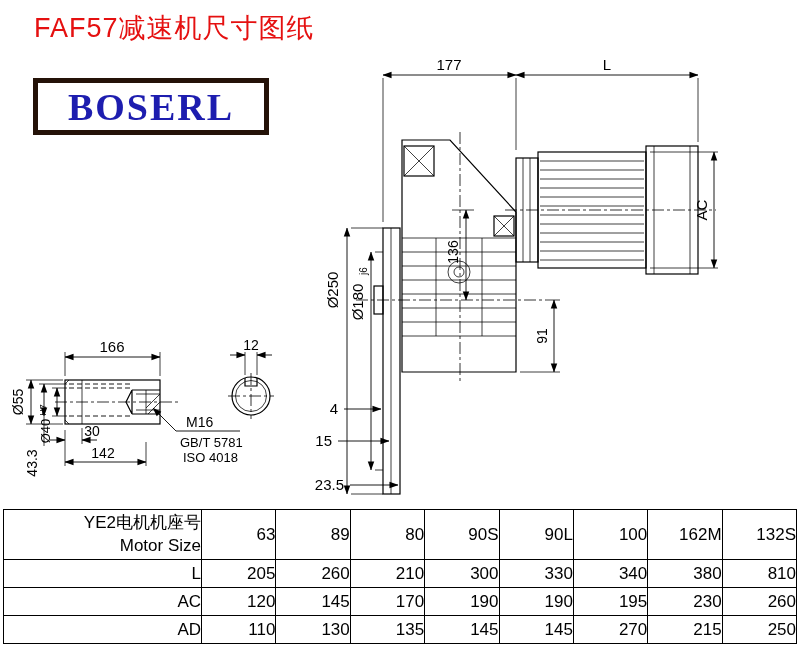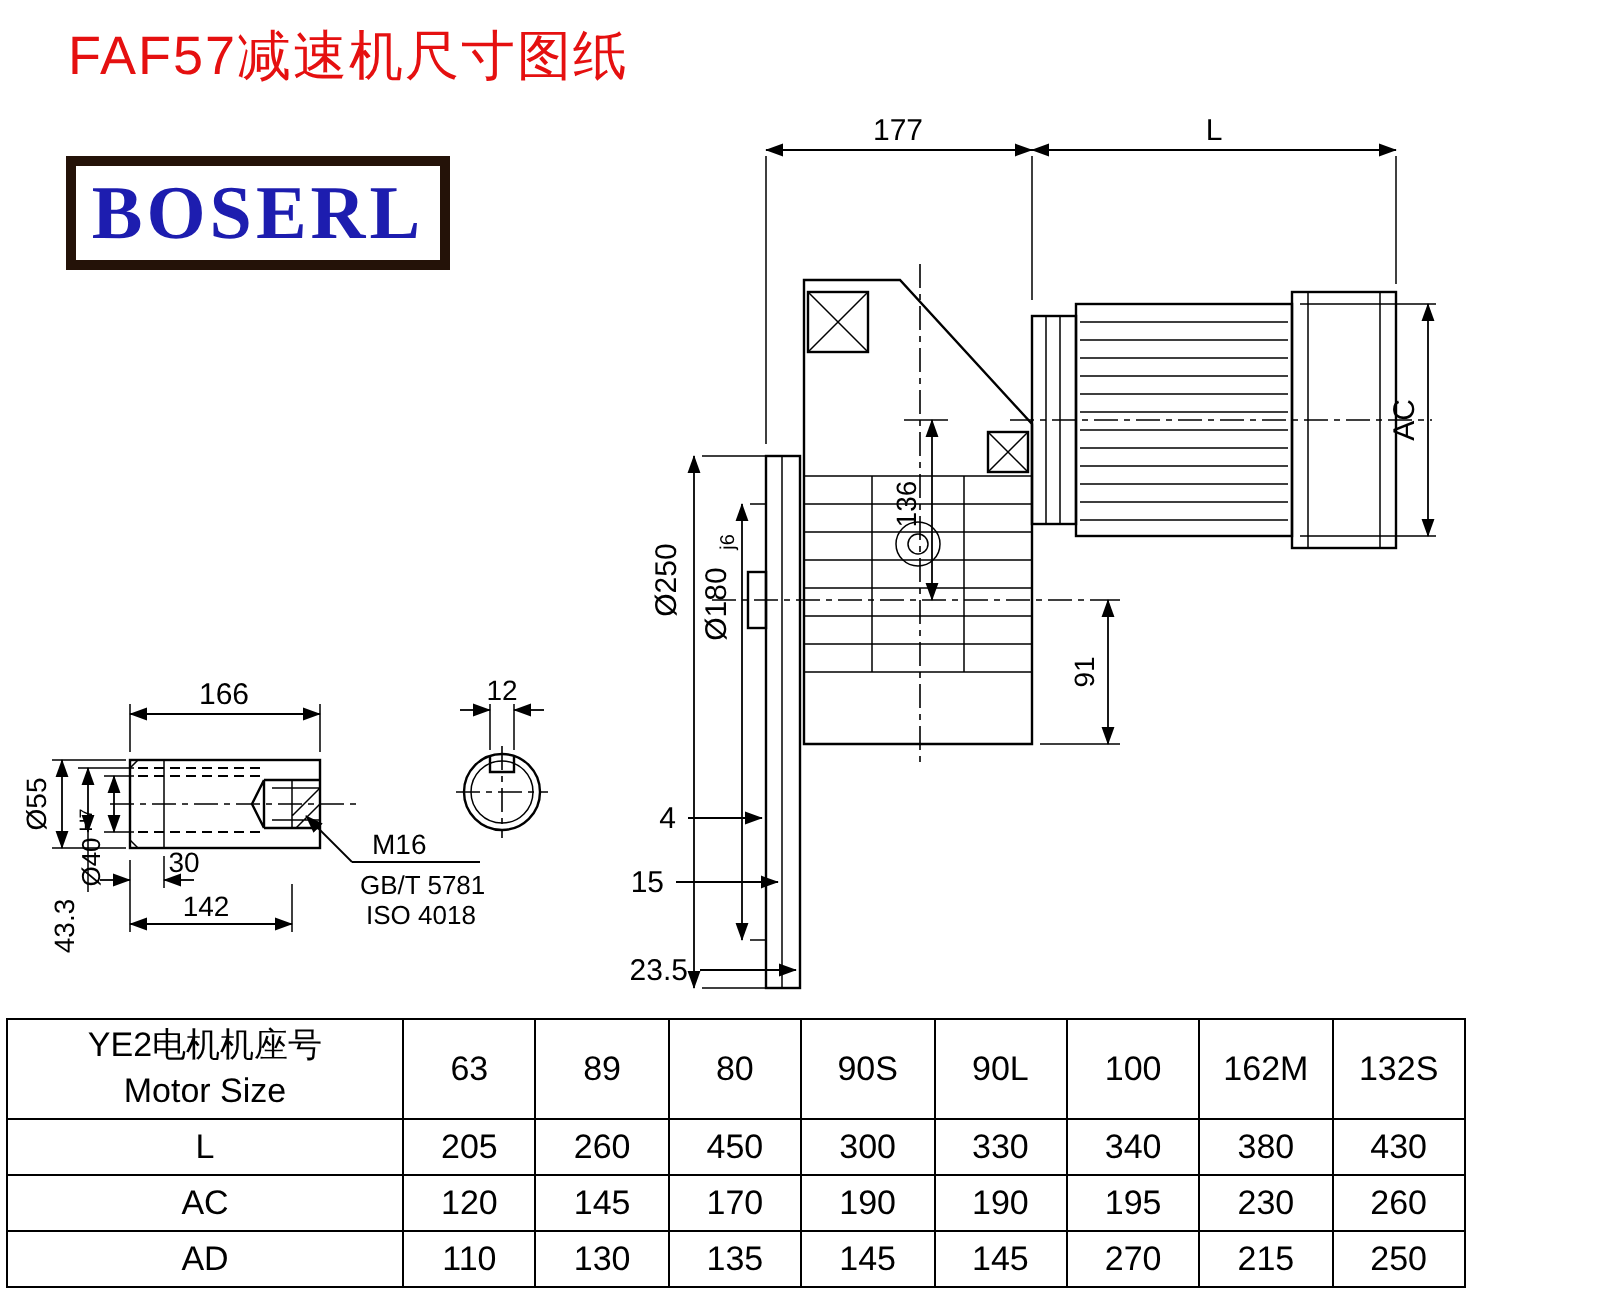--- a/index.html
+++ b/index.html
@@ -1,32 +1,32 @@
 <!DOCTYPE html>
 <html><head>
 <meta charset="utf-8">
 <style>
   *{margin:0;padding:0;box-sizing:border-box}
   html,body{width:800px;height:646px}
   body{position:relative;background:#fff;font-family:"Liberation Sans",sans-serif;overflow:hidden;color:#000}
   .title{position:absolute;left:34px;top:10px;font-size:27px;font-weight:normal;color:#e51010;letter-spacing:1px;white-space:nowrap}
-  .logo{position:absolute;left:33px;top:78px;width:192px;height:57px;border:5px solid #241208;background:#fff;display:flex;align-items:center;justify-content:center}
+  .logo{position:absolute;left:33px;top:78px;width:236px;height:57px;border:5px solid #241208;background:#fff;display:flex;align-items:center;justify-content:center}
   .logo span{font-family:"Liberation Serif",serif;font-size:38px;font-weight:bold;color:#1d1daf;letter-spacing:2px}
   svg.draw{position:absolute;left:0;top:0}
   svg .ln{stroke:#000;stroke-width:1.2;fill:none}
   svg .thin{stroke:#000;stroke-width:.75;fill:none}
   svg .dash{stroke:#000;stroke-width:.9;fill:none;stroke-dasharray:5 3}
   svg .cl{stroke:#000;stroke-width:.8;fill:none;stroke-dasharray:12 3 3 3}
   svg .dim{stroke:#000;stroke-width:.9;fill:none}
   svg text{font-family:"Liberation Sans",sans-serif;font-size:15px;fill:#000;stroke:none}
   svg text.s14{font-size:14px}
   svg text.s13{font-size:13px}
   svg text.s10{font-size:10px}
   svg text.s9{font-size:9px}
-  .dimtable{position:absolute;left:3px;top:509px;width:730px;border-collapse:collapse;table-layout:fixed;text-align:center;font-size:17px}
+  .dimtable{position:absolute;left:3px;top:509px;width:794px;border-collapse:collapse;table-layout:fixed;text-align:right;font-size:17px}
   .dimtable td{border:1px solid #000;height:28px;vertical-align:middle;padding:0}
   .dimtable tr.hdr td{height:50px}
   .dimtable td.rowhead{width:198px}
   .dimtable .hl{line-height:1.35}
 </style>
 </head>
 <body>
 
 <div class="title">FAF57减速机尺寸图纸</div>
 
@@ -175,26 +175,26 @@
       <td>90S</td>
       <td>90L</td>
       <td>100</td>
       <td>162M</td>
       <td>132S</td>
     </tr>
     <tr>
       <td class="rowhead">L</td>
       <td>205</td>
       <td>260</td>
-      <td>450</td>
+      <td>210</td>
       <td>300</td>
       <td>330</td>
       <td>340</td>
       <td>380</td>
-      <td>430</td>
+      <td>810</td>
     </tr>
     <tr>
       <td class="rowhead">AC</td>
       <td>120</td>
       <td>145</td>
       <td>170</td>
       <td>190</td>
       <td>190</td>
       <td>195</td>
       <td>230</td>

